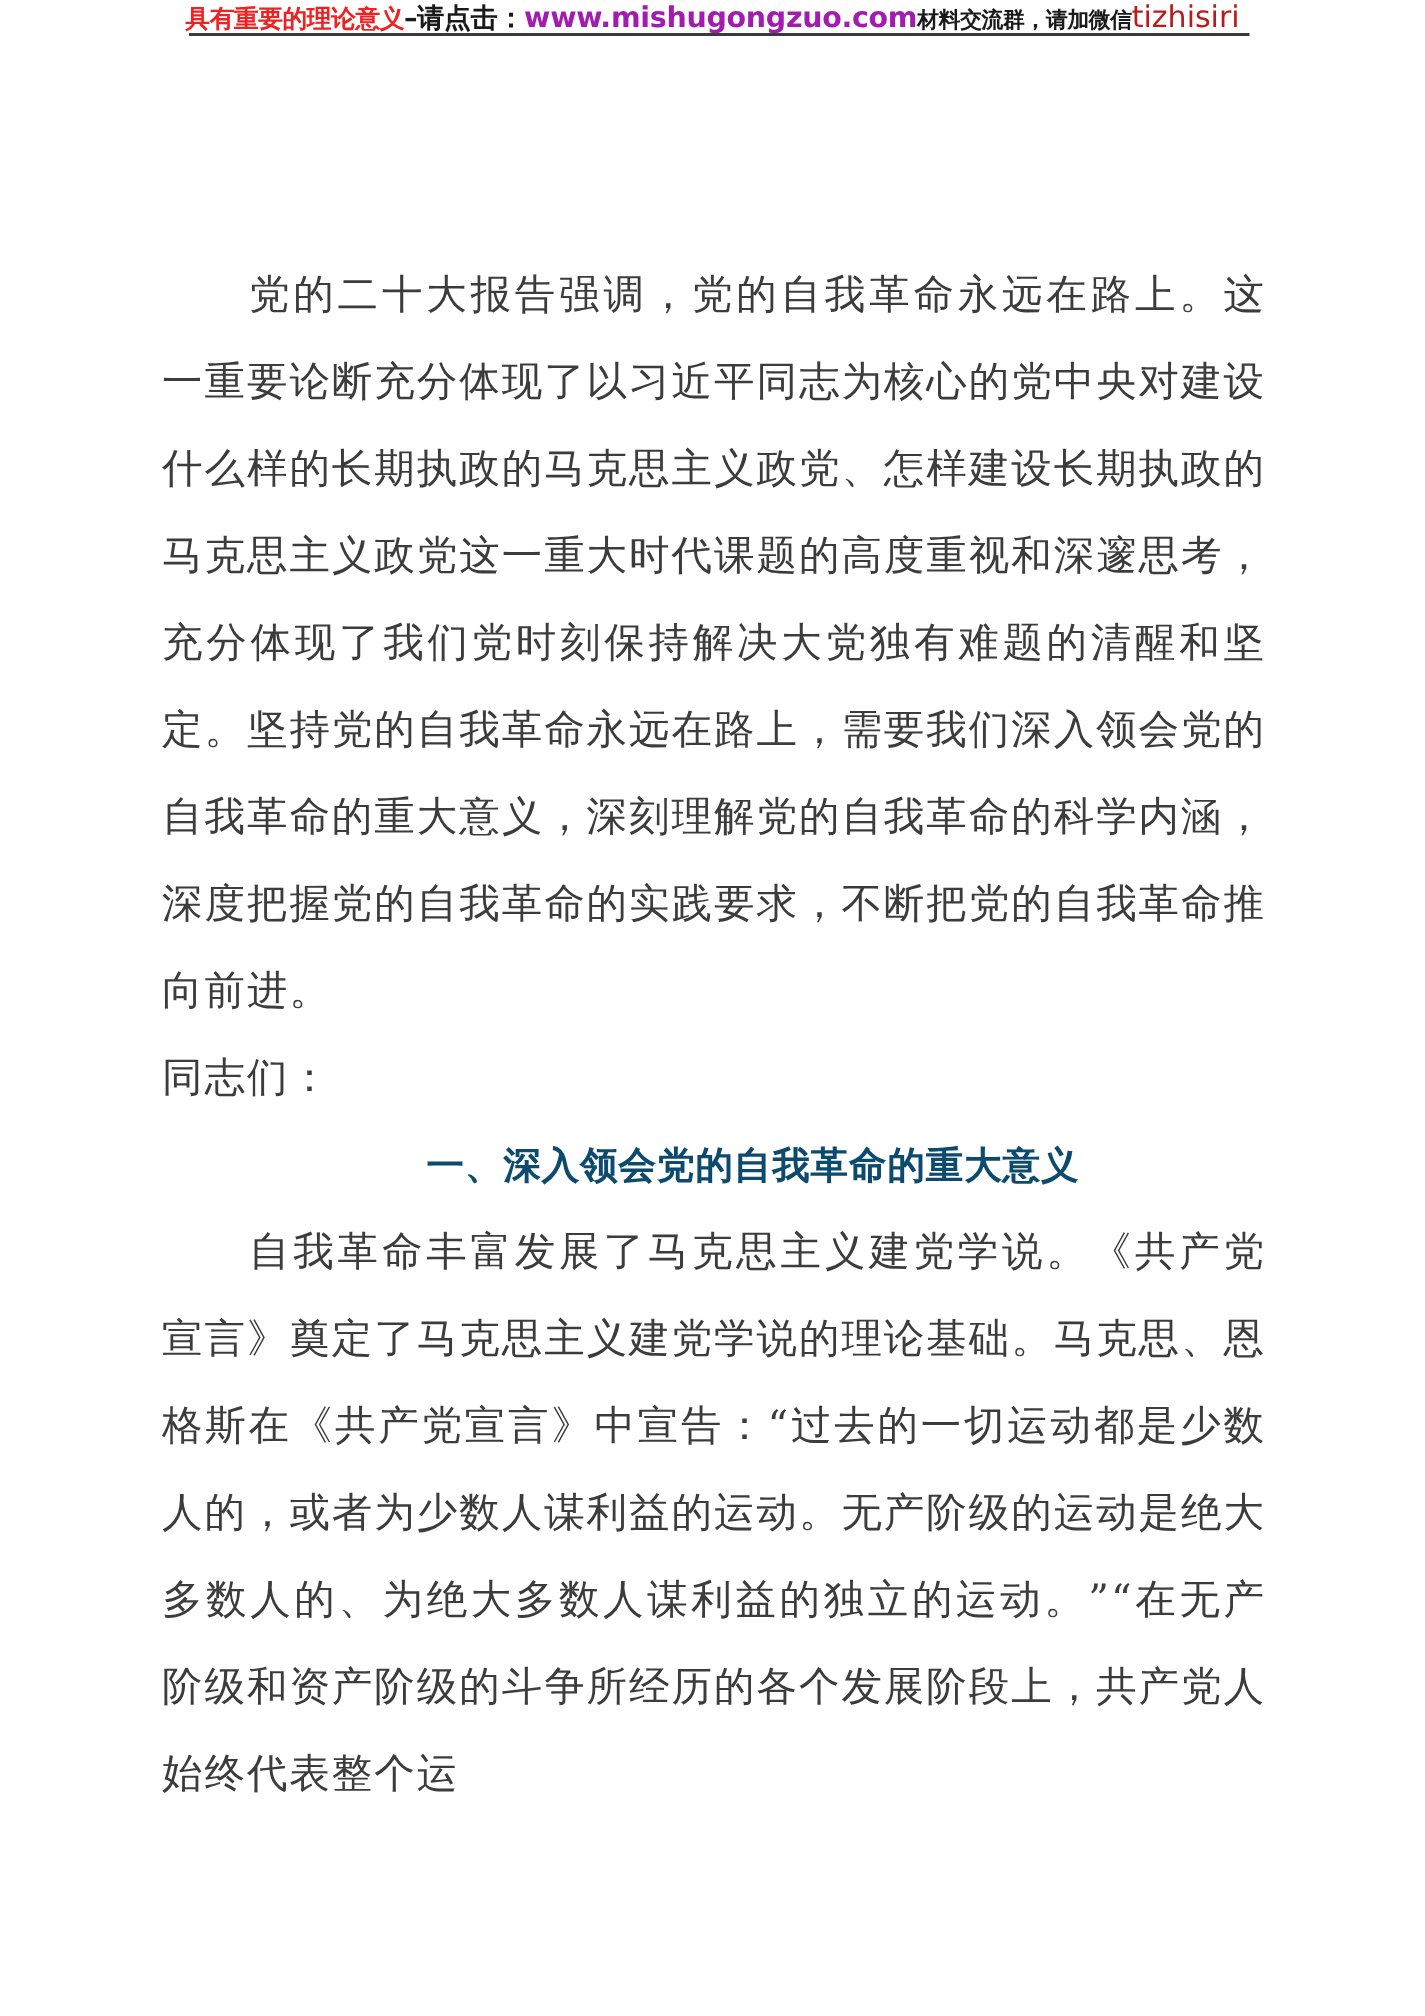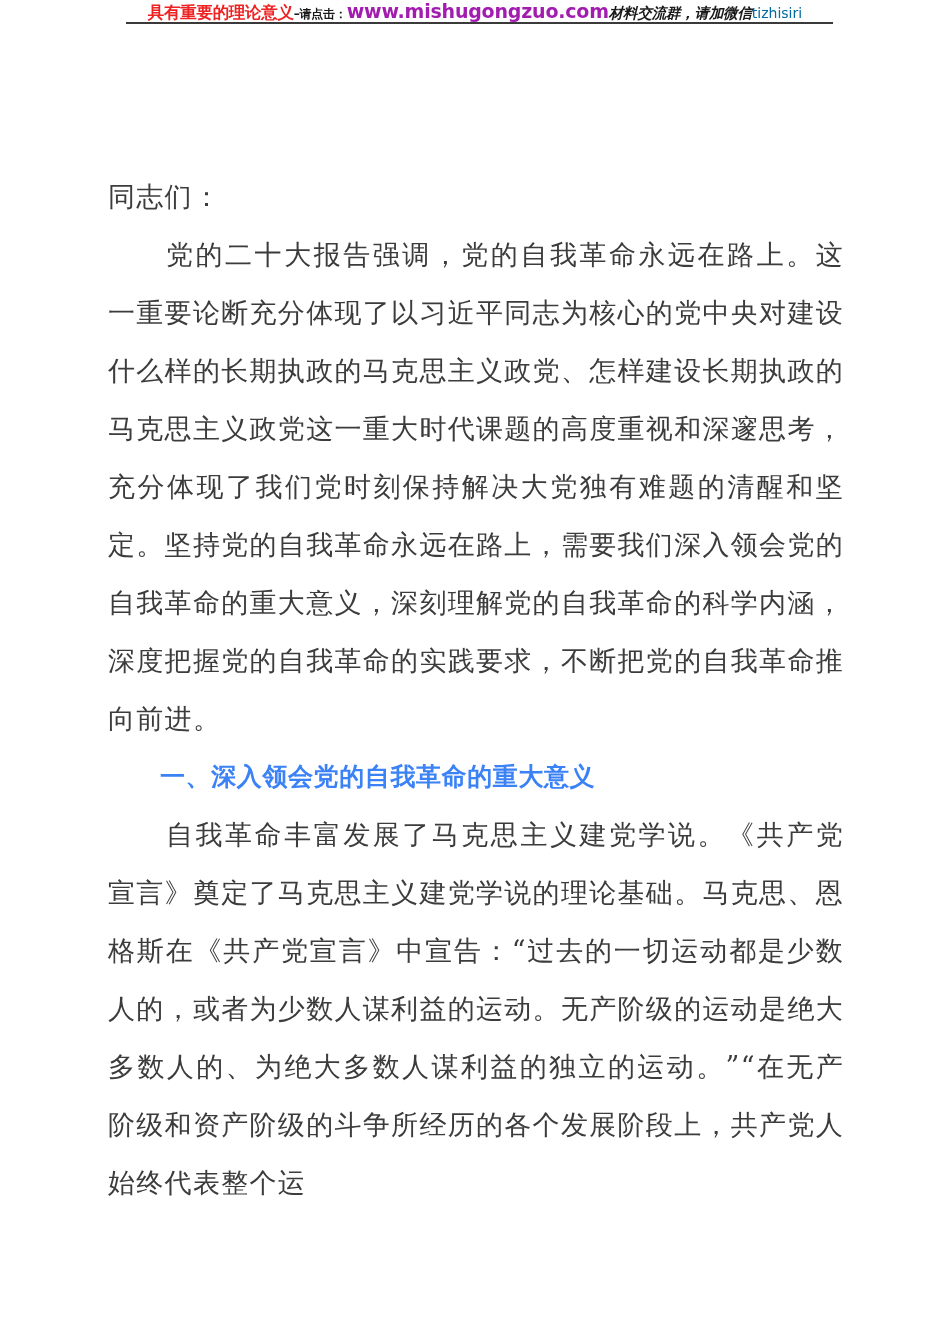--- a/index.html
+++ b/index.html
@@ -43,43 +43,42 @@
     color: #EE2222;
     font-family: "DejaVu Sans", "Liberation Sans", sans-serif;
     font-weight: bold;
     font-size: 16.5px;
     letter-spacing: -0.3px;
   }
   .hdr-black {
     color: #1a1a1a;
     font-family: "DejaVu Sans", "Liberation Sans", sans-serif;
     font-weight: bold;
-    font-size: 12px;
+    font-size: 18px;
     letter-spacing: -0.2px;
   }
   .hdr-blue {
     color: #a21caf;
     font-family: "DejaVu Sans", "Liberation Sans", sans-serif;
     font-weight: bold;
     font-size: 19px;
     letter-spacing: -0.2px;
   }
   .hdr-black2 {
     color: #1a1a1a;
     font-family: "DejaVu Sans", "Liberation Sans", sans-serif;
     font-weight: bold;
     font-size: 14.5px;
     letter-spacing: -0.2px;
-    font-style: italic;
   }
   .hdr-mono {
-    color: #0369a1;
+    color: #b91c1c;
     font-family: "DejaVu Sans", "Liberation Sans", sans-serif;
     font-weight: normal;
-    font-size: 14px;
+    font-size: 20px;
   }
 
   .header-rule {
     position: absolute;
     left: 126px;
     top: 22px;
     width: 707px;
     height: 2px;
     background: #3a3a3a;
   }
@@ -109,37 +108,37 @@
   }
   .para.title-line {
     text-indent: 58px;
   }
 
   .heading {
     font-family: "DejaVu Sans", "Liberation Sans", sans-serif;
     font-weight: bold;
     font-size: 25px;
     line-height: 58px;
-    color: #3b82f6;
+    color: #0c4a6e;
     text-indent: 52px;
     letter-spacing: 0.6px;
     margin: 0;
-    text-align: left;
+    text-align: center;
   }
 </style>
 </head>
 <body>
 
 <div class="page">
 
   <div class="header-banner">
     <span class="hdr-seg hdr-red">具有重要的理论意义</span><span class="hdr-seg hdr-black">–请点击：</span><span class="hdr-seg hdr-blue">www.mishugongzuo.com</span><span class="hdr-seg hdr-black2">材料交流群，请加微信</span><span class="hdr-seg hdr-mono">tizhisiri</span>
   </div>
   <div class="header-rule"></div>
 
   <div class="doc-body">
+    <p class="para indent">党的二十大报告强调，党的自我革命永远在路上。这一重要论断充分体现了以习近平同志为核心的党中央对建设什么样的长期执政的马克思主义政党、怎样建设长期执政的马克思主义政党这一重大时代课题的高度重视和深邃思考，充分体现了我们党时刻保持解决大党独有难题的清醒和坚定。坚持党的自我革命永远在路上，需要我们深入领会党的自我革命的重大意义，深刻理解党的自我革命的科学内涵，深度把握党的自我革命的实践要求，不断把党的自我革命推向前进。</p>
     <p class="para">同志们：</p>
-    <p class="para indent">党的二十大报告强调，党的自我革命永远在路上。这一重要论断充分体现了以习近平同志为核心的党中央对建设什么样的长期执政的马克思主义政党、怎样建设长期执政的马克思主义政党这一重大时代课题的高度重视和深邃思考，充分体现了我们党时刻保持解决大党独有难题的清醒和坚定。坚持党的自我革命永远在路上，需要我们深入领会党的自我革命的重大意义，深刻理解党的自我革命的科学内涵，深度把握党的自我革命的实践要求，不断把党的自我革命推向前进。</p>
     <p class="heading">一、深入领会党的自我革命的重大意义</p>
     <p class="para indent">自我革命丰富发展了马克思主义建党学说。《共产党宣言》奠定了马克思主义建党学说的理论基础。马克思、恩格斯在《共产党宣言》中宣告：“过去的一切运动都是少数人的，或者为少数人谋利益的运动。无产阶级的运动是绝大多数人的、为绝大多数人谋利益的独立的运动。”“在无产阶级和资产阶级的斗争所经历的各个发展阶段上，共产党人始终代表整个运</p>
   </div>
 
 </div>
 
 </body></html>

